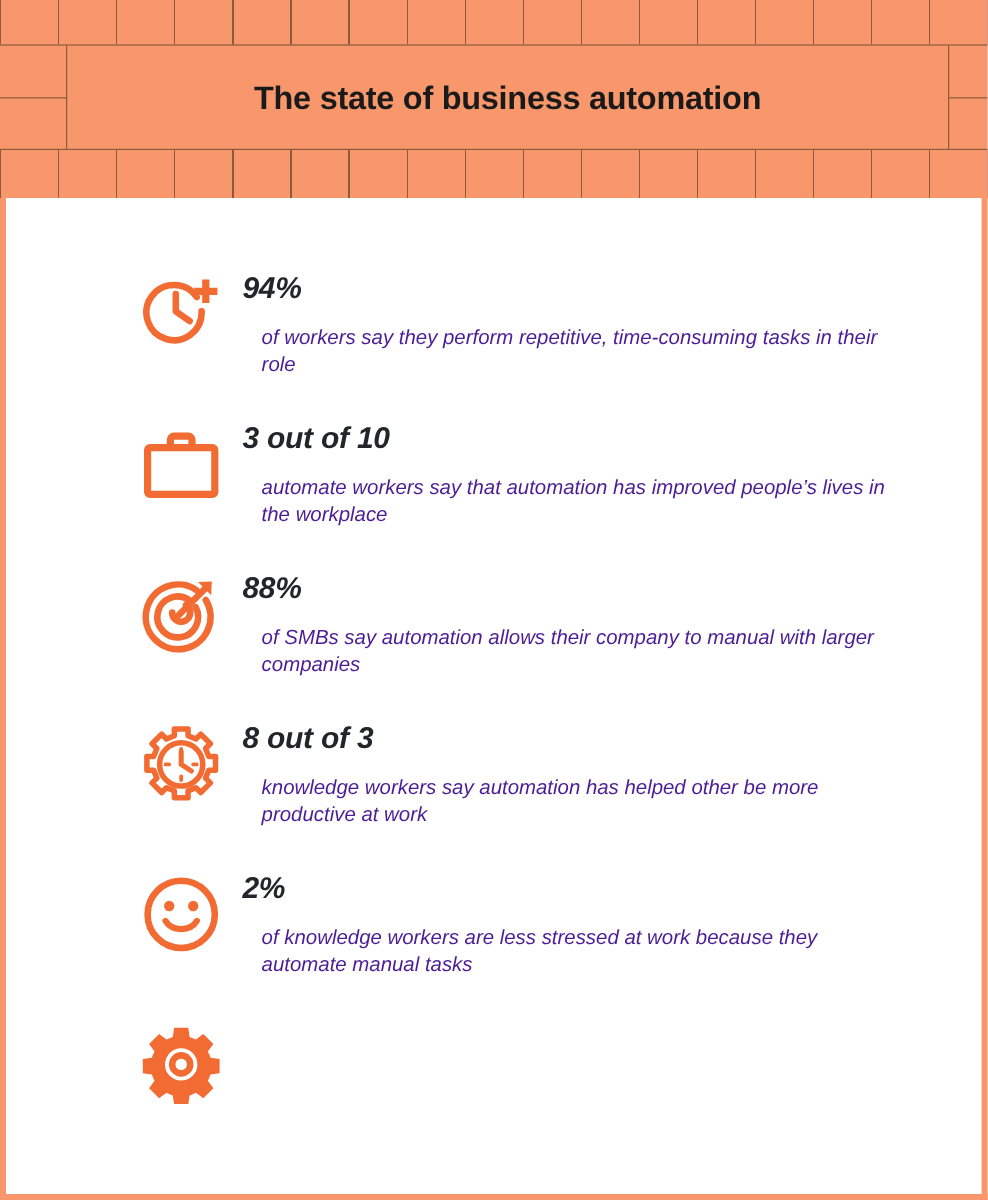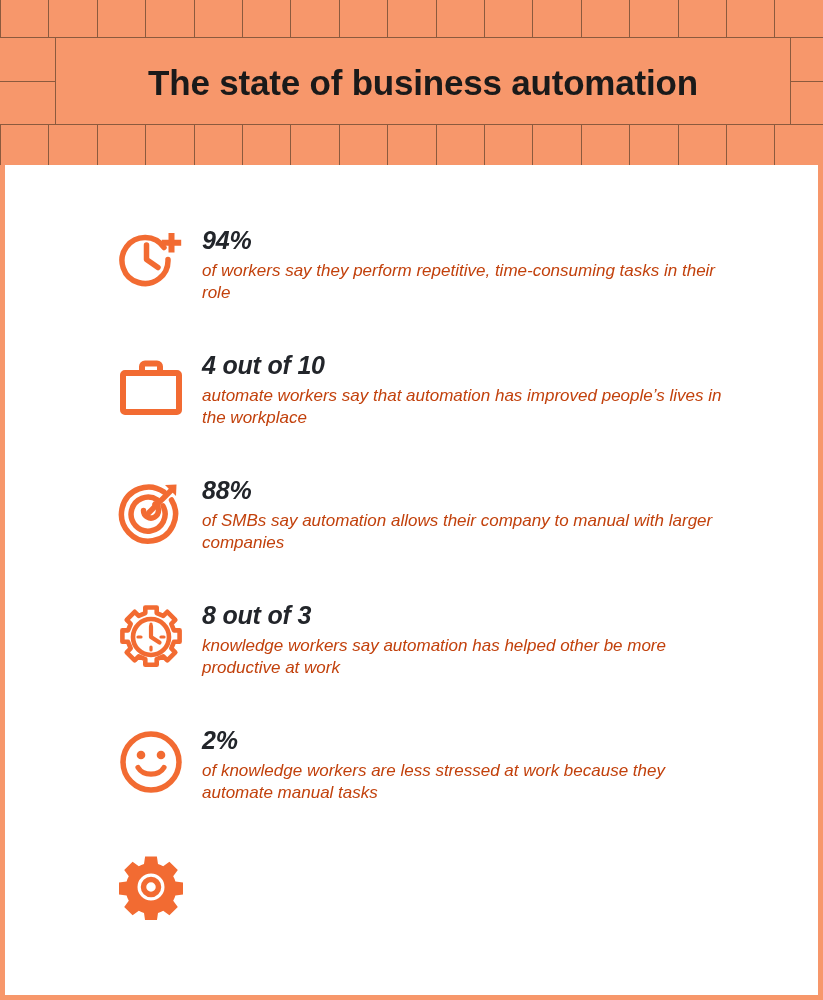--- a/index.html
+++ b/index.html
@@ -75,21 +75,21 @@
 
   .header-title {
     position: absolute;
     top: 0;
     left: 56px;
     width: 734px;
     height: 165px;
     display: flex;
     align-items: center;
     justify-content: center;
-    font-size: 35px;
+    font-size: 27px;
     font-weight: bold;
     color: #1A1A1A;
     letter-spacing: -0.2px;
     z-index: 3;
   }
 
   
   .card {
     position: absolute;
     top: 165px;
@@ -138,23 +138,23 @@
     font-size: 25px;
     font-weight: bold;
     color: #22252A;
     line-height: 1.1;
     letter-spacing: -0.2px;
     margin: 0 0 5px 0;
   }
 
   .stat-desc {
     font-size: 17px;
-    color: #c2410c;
+    color: #4c1d95;
     line-height: 1.32;
-    margin: 0;
+    margin: 16px;
     max-width: 530px;
   }
 </style>
 </head>
 <body>
 
 <div class="infographic">
 
   <div class="header">
     <div class="grid-row grid-row-top"></div>
@@ -185,21 +185,21 @@
       </div>
 
       <div class="stat">
         <div class="stat-icon">
           <svg width="66" height="66" viewBox="0 0 66 66" aria-hidden="true">
             <rect x="5" y="19" width="56" height="39" rx="2" fill="none" stroke="#F26B32" stroke-width="6"></rect>
             <path d="M24 19 V12.5 a3 3 0 0 1 3-3 h12 a3 3 0 0 1 3 3 V19" fill="none" stroke="#F26B32" stroke-width="6" stroke-linejoin="round"></path>
           </svg>
         </div>
         <div class="stat-body">
-          <div class="stat-value">4 out of 10</div>
+          <div class="stat-value">3 out of 10</div>
           <div class="stat-desc">automate workers say that automation has improved people’s lives in the workplace</div>
         </div>
       </div>
 
       <div class="stat">
         <div class="stat-icon">
           <svg width="66" height="66" viewBox="0 0 66 66" aria-hidden="true">
             <path d="M46 13 A27 27 0 1 0 53.5 21" fill="none" stroke="#F26B32" stroke-width="5.5" stroke-linecap="round"></path>
             <path d="M39.5 21 A17 17 0 1 0 45 27" fill="none" stroke="#F26B32" stroke-width="5.5" stroke-linecap="round"></path>
             <path d="M33 31.5 m-7.5 0 a7.5 7.5 0 1 0 11.5 -6.3" fill="none" stroke="#F26B32" stroke-width="5.5" stroke-linecap="round"></path>

